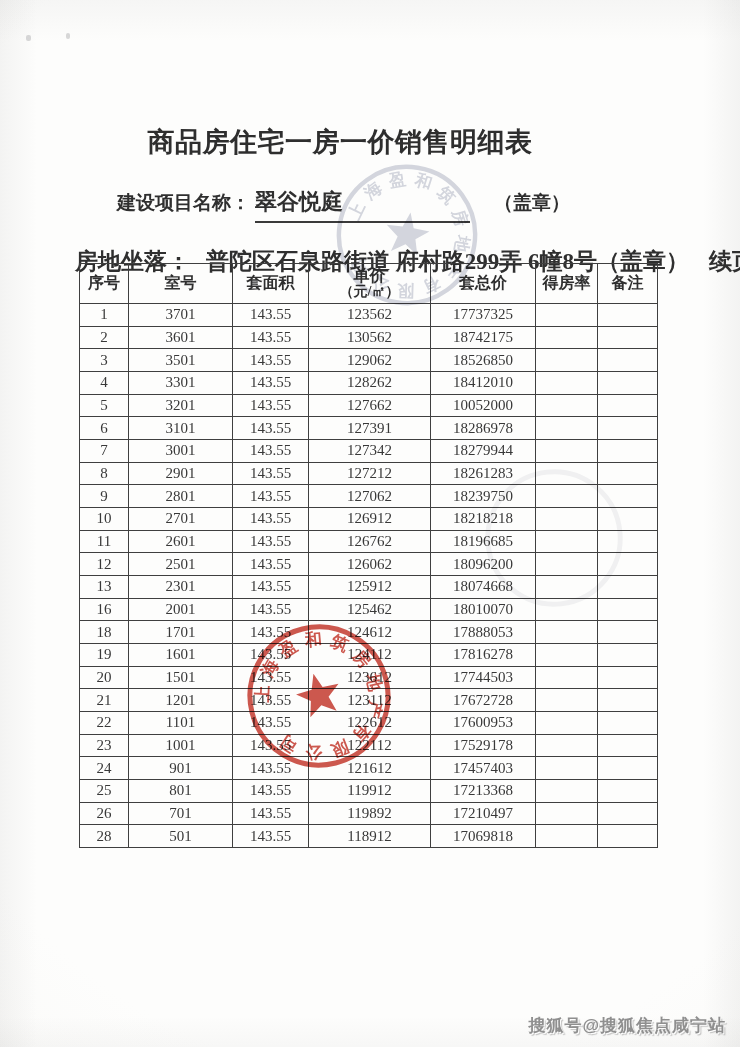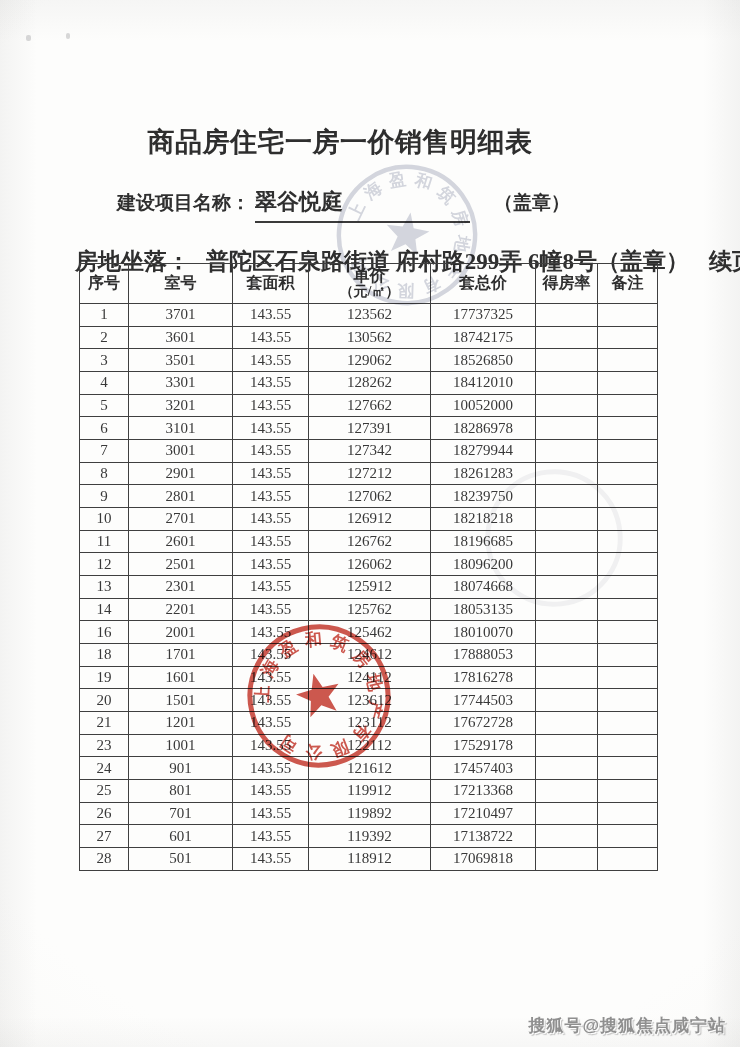--- a/index.html
+++ b/index.html
@@ -225,29 +225,20 @@
         <tr>
       <td>13</td>
       <td>2301</td>
       <td>143.55</td>
       <td>125912</td>
       <td>18074668</td>
       <td></td>
       <td></td>
     </tr>
         <tr>
-      <td>14</td>
-      <td>2201</td>
-      <td>143.55</td>
-      <td>125762</td>
-      <td>18053135</td>
-      <td></td>
-      <td></td>
-    </tr>
-        <tr>
       <td>16</td>
       <td>2001</td>
       <td>143.55</td>
       <td>125462</td>
       <td>18010070</td>
       <td></td>
       <td></td>
     </tr>
         <tr>
       <td>18</td>
@@ -279,20 +270,29 @@
         <tr>
       <td>21</td>
       <td>1201</td>
       <td>143.55</td>
       <td>123112</td>
       <td>17672728</td>
       <td></td>
       <td></td>
     </tr>
         <tr>
+      <td>22</td>
+      <td>1101</td>
+      <td>143.55</td>
+      <td>122612</td>
+      <td>17600953</td>
+      <td></td>
+      <td></td>
+    </tr>
+        <tr>
       <td>23</td>
       <td>1001</td>
       <td>143.55</td>
       <td>122112</td>
       <td>17529178</td>
       <td></td>
       <td></td>
     </tr>
         <tr>
       <td>24</td>
@@ -311,29 +311,20 @@
       <td>17213368</td>
       <td></td>
       <td></td>
     </tr>
         <tr>
       <td>26</td>
       <td>701</td>
       <td>143.55</td>
       <td>119892</td>
       <td>17210497</td>
-      <td></td>
-      <td></td>
-    </tr>
-        <tr>
-      <td>27</td>
-      <td>601</td>
-      <td>143.55</td>
-      <td>119392</td>
-      <td>17138722</td>
       <td></td>
       <td></td>
     </tr>
         <tr>
       <td>28</td>
       <td>501</td>
       <td>143.55</td>
       <td>118912</td>
       <td>17069818</td>
       <td></td>

